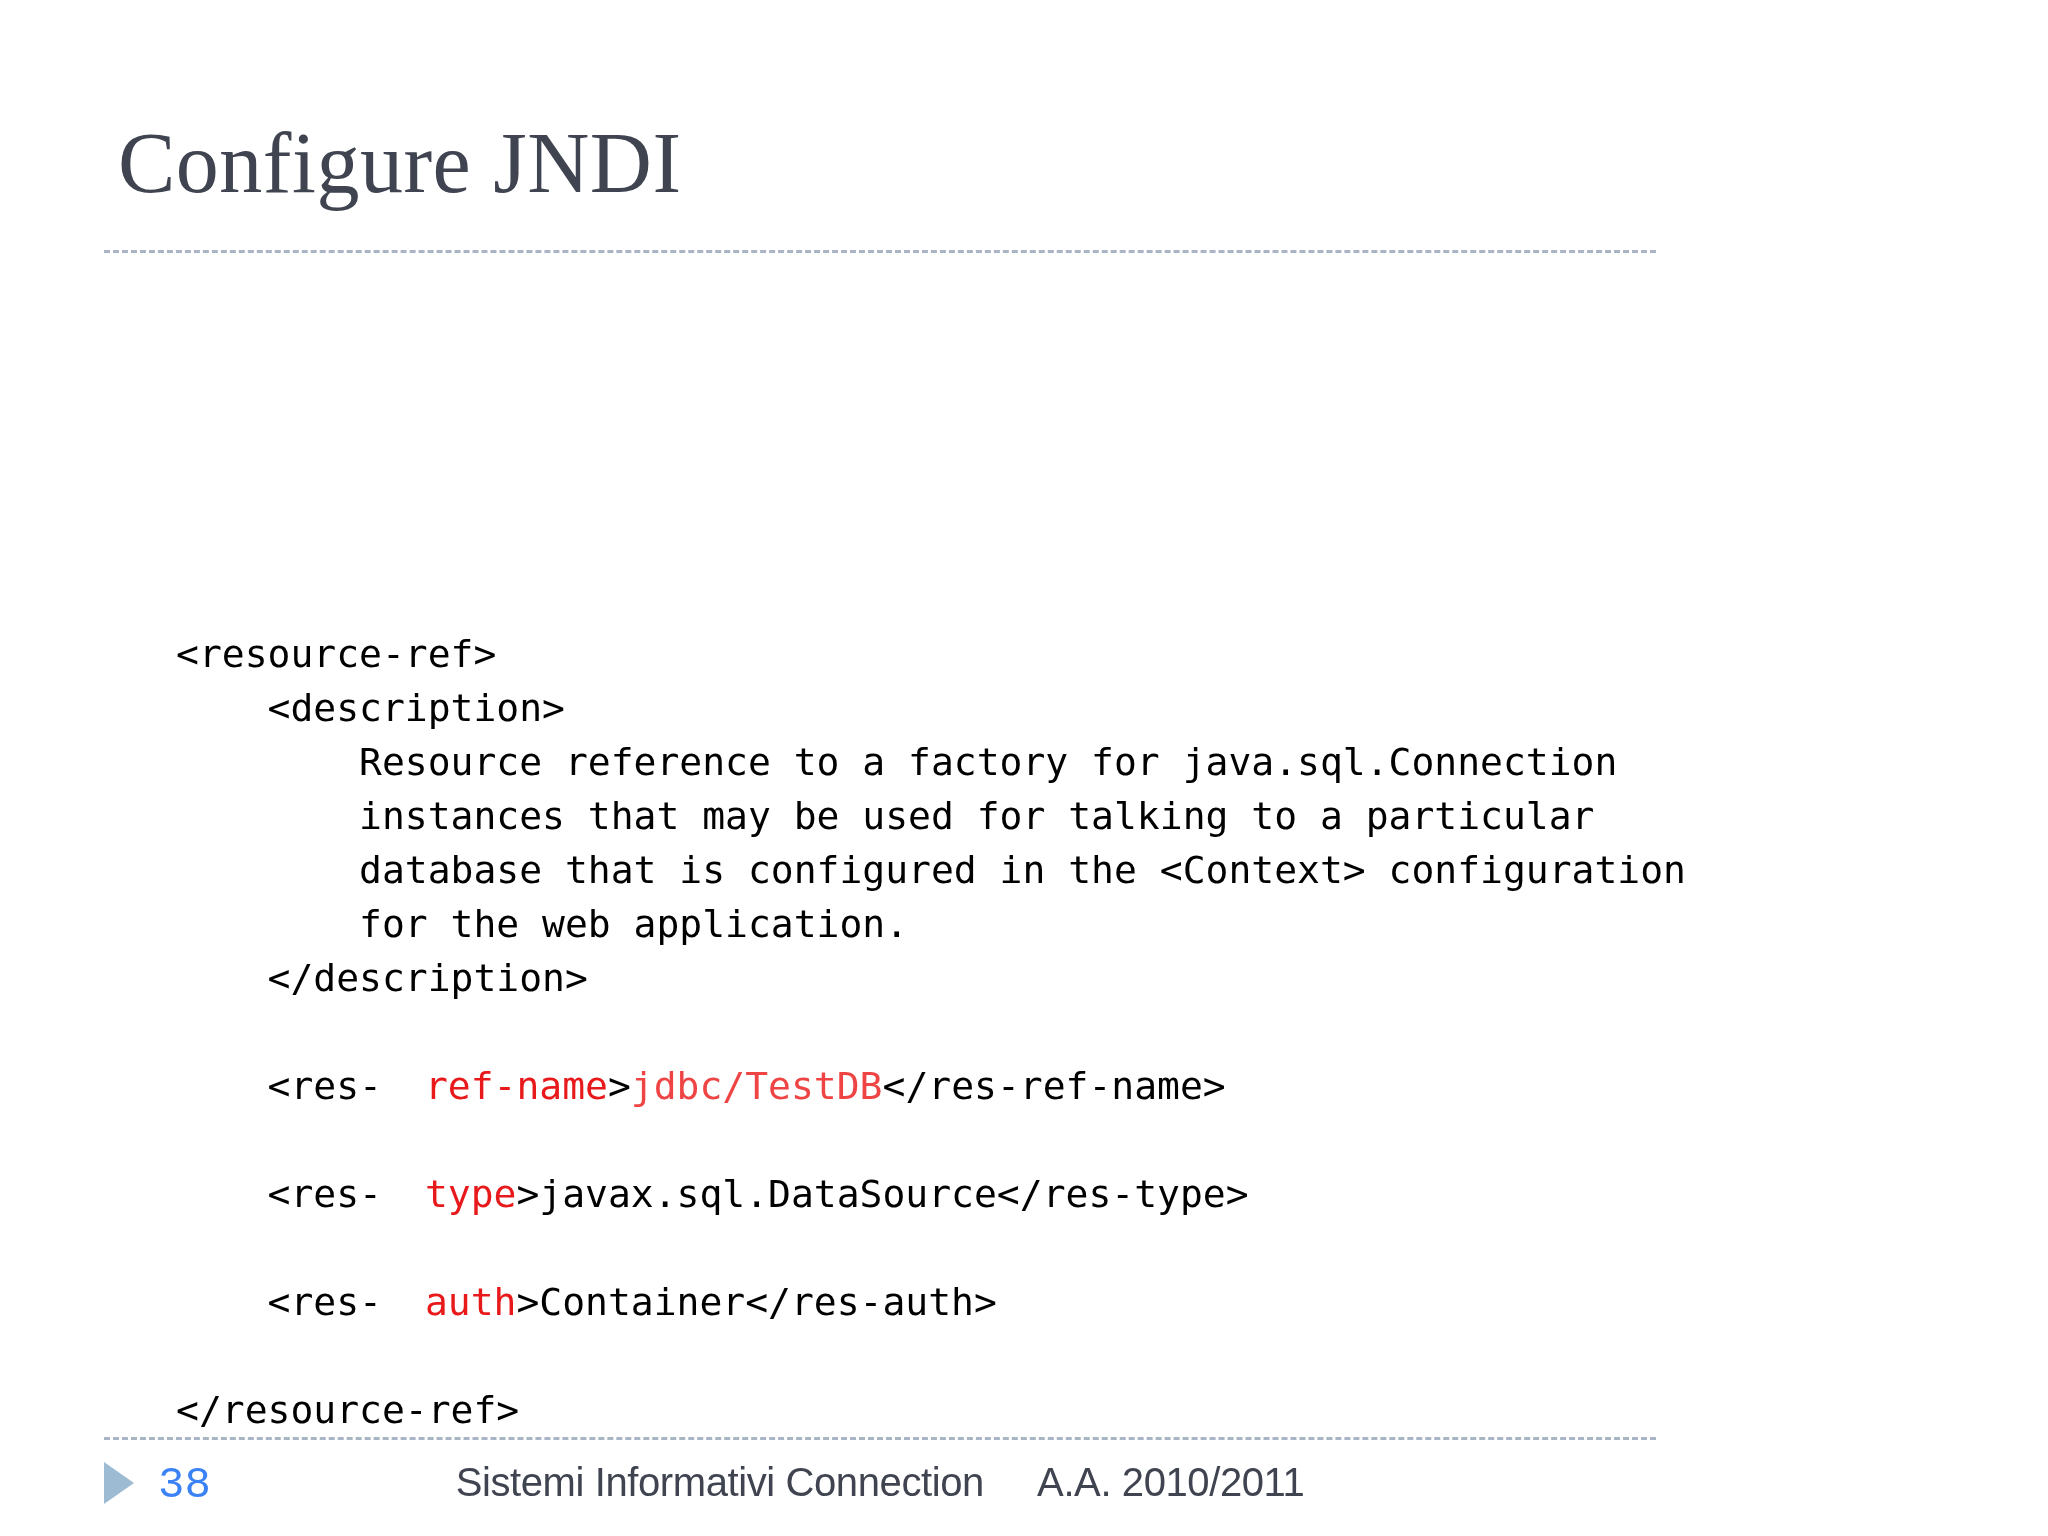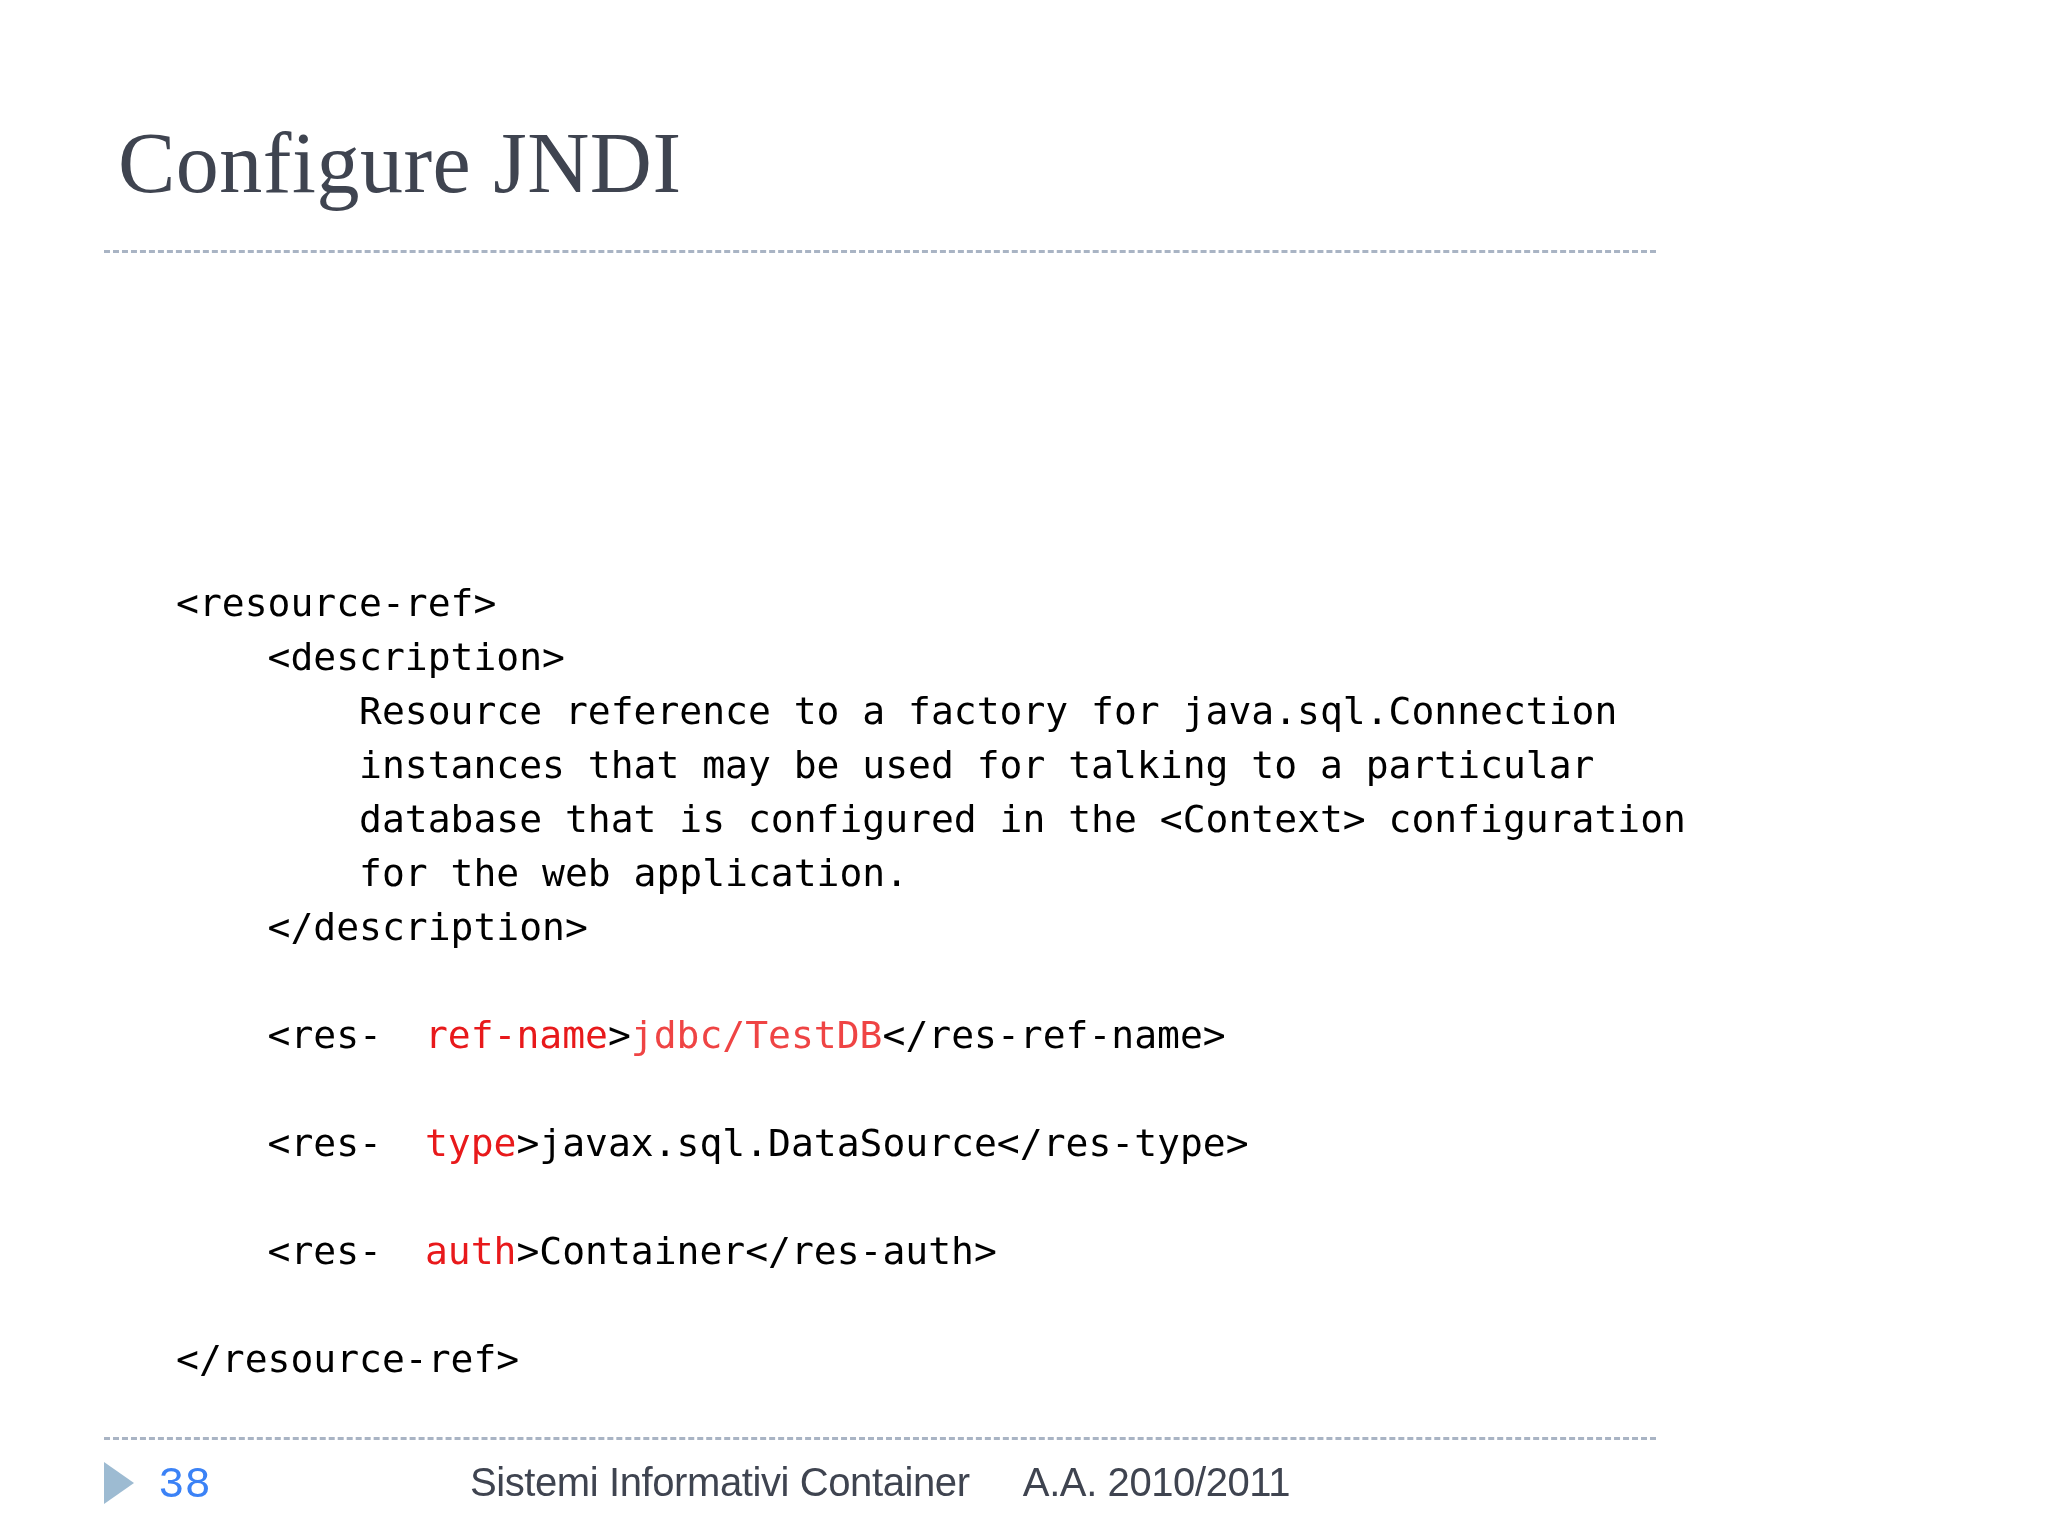--- a/index.html
+++ b/index.html
@@ -75,21 +75,21 @@
     font-size: 60px;
     line-height: 1.17;
     color: #0A0A0A;
     letter-spacing: -0.3px;
   }
 
   
   .code {
     position: absolute;
     left: 176px;
-    top: 576px;
+    top: 627px;
     font-family: "DejaVu Sans Mono", "Liberation Mono", monospace;
     font-size: 38px;
     line-height: 54px;
     color: #000000;
     white-space: pre;
   }
   .code .ln { display: block; min-height: 54px; }
   .code .blank { display: block; height: 54px; }
   .kw-red  { color: #E8191B; margin-left: 43px; }
   .kw-blue { color: #ef4444; }
@@ -134,19 +134,19 @@
   <div class="title">Configure JNDI</div>
 
   <div class="rule rule-top"></div>
 
 
   <div class="code" id="code-block"><span class="ln">&lt;resource-ref&gt;</span><span class="ln">    &lt;description&gt;</span><span class="ln">        Resource reference to a factory for java.sql.Connection</span><span class="ln">        instances that may be used for talking to a particular</span><span class="ln">        database that is configured in the &lt;Context&gt; configuration</span><span class="ln">        for the web application.</span><span class="ln">    &lt;/description&gt;</span><span class="blank">&nbsp;</span><span class="ln"><span>    &lt;res-</span><span class="kw-red">ref-name</span><span>&gt;</span><span class="kw-blue">jdbc/TestDB</span><span>&lt;/res-ref-name&gt;</span></span><span class="blank">&nbsp;</span><span class="ln"><span>    &lt;res-</span><span class="kw-red">type</span><span>&gt;</span><span>javax.sql.DataSource&lt;/res-type&gt;</span></span><span class="blank">&nbsp;</span><span class="ln"><span>    &lt;res-</span><span class="kw-red">auth</span><span>&gt;</span><span>Container&lt;/res-auth&gt;</span></span><span class="blank">&nbsp;</span><span class="ln">&lt;/resource-ref&gt;</span></div>
 
   <div class="footer-tri"></div>
   <div class="page-num">38</div>
   <div class="footer-center">
-    <span>Sistemi Informativi Container</span>
+    <span>Sistemi Informativi Connection</span>
     <span class="gap"></span>
     <span>A.A. 2010/2011</span>
   </div>
 
   <div class="rule rule-bottom"></div>
 </div>
 
 </body></html>

